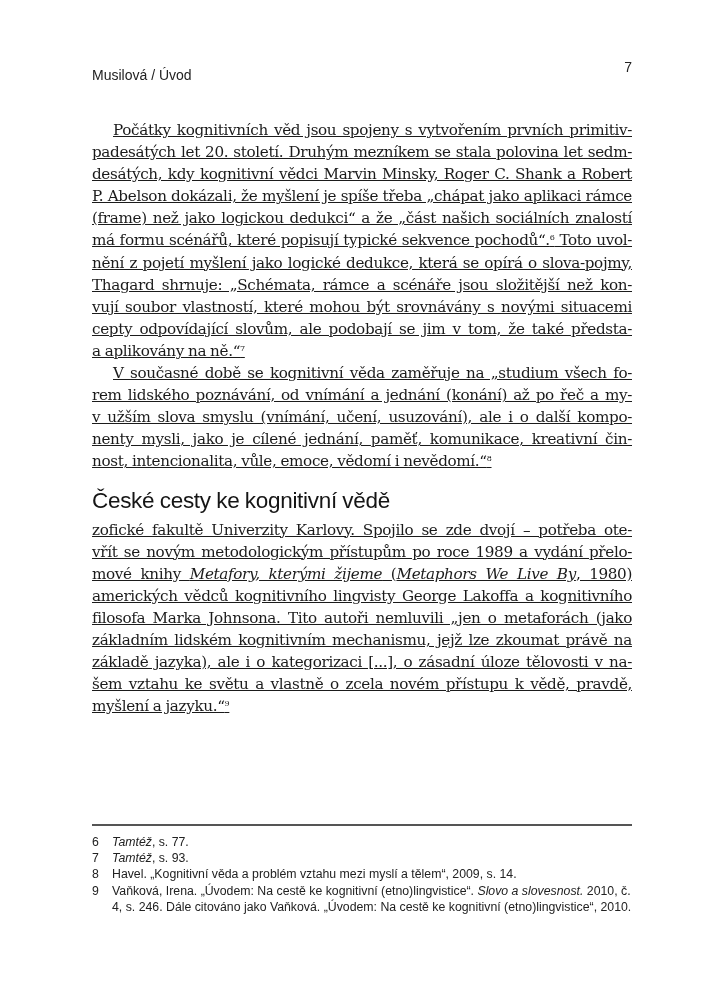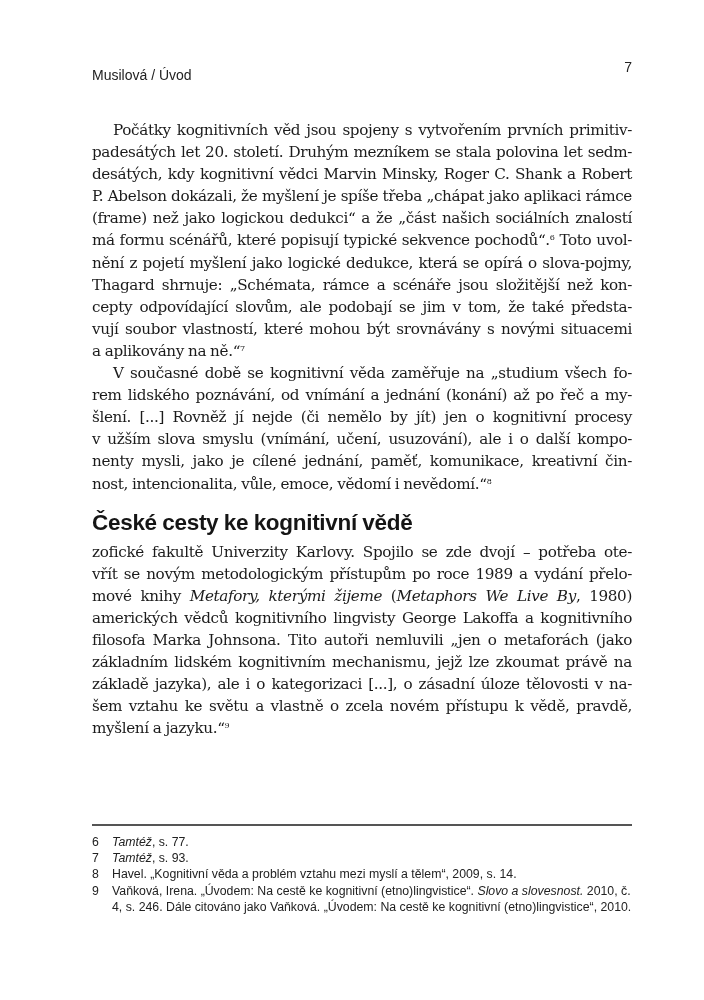--- a/index.html
+++ b/index.html
@@ -8,22 +8,22 @@
   .running-head { position: absolute; top: 59px; left: 0; width: 540px; height: 20px;
     font-family: "Liberation Sans", sans-serif; font-size: 14px; color: #222; }
   .running-head .author { position: absolute; left: 0; top: 8px; }
   .running-head .pageno { position: absolute; right: 0; top: 0; }
   .body-text { position: absolute; top: 119px; left: 0; width: 540px;
     font-family: "DejaVu Serif", serif; font-size: 15.2px; line-height: 22.1px;
     text-align: justify; letter-spacing: -0.35px; word-spacing: -0.5px; color: #1b1b1b; }
   .body-text p { margin: 0; hyphens: manual; }
   .body-text sup { font-size: 8px; vertical-align: 5px; line-height: 0; }
   .section-heading { margin: 14px 0 4px 0; font-family: "Liberation Sans", sans-serif;
-    font-size: 22.5px; line-height: 28px; font-weight: bold; letter-spacing: -0.3px; color: #151515; }
-  .line { display: block; text-align: justify; text-align-last: justify; white-space: nowrap; }
+    font-size: 22.5px; line-height: 28px; font-weight: normal; letter-spacing: -0.3px; color: #151515; }
+  .line { display: block; text-align: justify; text-align-last: justify; white-space: nowrap; text-decoration: underline; }
   .line.last { text-align-last: left; }
   .line.ind { padding-left: 21px; }
   em { font-style: italic; }
   .footnote-rule { position: absolute; top: 824px; left: 0; width: 540px; height: 2px; background: #555; }
   .footnotes { position: absolute; top: 834px; left: 0; width: 540px;
     font-family: "Liberation Sans", sans-serif; font-size: 12.3px; line-height: 16.2px; color: #222; }
   .fn { position: relative; padding-left: 20px; }
   .fn .num { position: absolute; left: 0; top: 0; }
 </style>
 </head>
@@ -40,29 +40,28 @@
 
     <p>
       <span class="line ind">Počátky kognitivních věd jsou spojeny s vytvořením prvních primitiv-</span>
       <span class="line">padesátých let 20. století. Druhým mezníkem se stala polovina let sedm-</span>
       <span class="line">desátých, kdy kognitivní vědci Marvin Minsky, Roger C. Shank a Robert</span>
       <span class="line">P. Abelson dokázali, že myšlení je spíše třeba „chápat jako aplikaci rámce</span>
       <span class="line">(frame) než jako logickou dedukci“ a že „část našich sociálních znalostí</span>
       <span class="line"><span>má formu scénářů, které popisují typické sekvence pochodů“.</span><sup>6</sup><span> Toto uvol-</span></span>
       <span class="line">nění z pojetí myšlení jako logické dedukce, která se opírá o slova-pojmy,</span>
       <span class="line">Thagard shrnuje: „Schémata, rámce a scénáře jsou složitější než kon-</span>
+      <span class="line">vují soubor vlastností, které mohou být srovnávány s novými situacemi</span>
       <span class="line">cepty odpovídající slovům, ale podobají se jim v tom, že také předsta-</span>
-      <span class="line">vují soubor vlastností, které mohou být srovnávány s novými situacemi</span>
       <span class="line last"><span>a aplikovány na ně.“</span><sup>7</sup></span>
     </p>
 
     <p>
       <span class="line ind">V současné době se kognitivní věda zaměřuje na „studium všech fo-</span>
       <span class="line">rem lidského poznávání, od vnímání a jednání (konání) až po řeč a my-</span>
-      <span class="line">šlení. [...] Rovněž jí nejde (či nemělo by jít) jen o kognitivní procesy</span>
       <span class="line">v užším slova smyslu (vnímání, učení, usuzování), ale i o další kompo-</span>
       <span class="line">nenty mysli, jako je cílené jednání, paměť, komunikace, kreativní čin-</span>
       <span class="line last"><span>nost, intencionalita, vůle, emoce, vědomí i nevědomí.“</span><sup>8</sup></span>
     </p>
 
     <h2 class="section-heading">České cesty ke kognitivní vědě</h2>
 
     <p>
       <span class="line">zofické fakultě Univerzity Karlovy. Spojilo se zde dvojí – potřeba ote-</span>
       <span class="line">vřít se novým metodologickým přístupům po roce 1989 a vydání přelo-</span>

